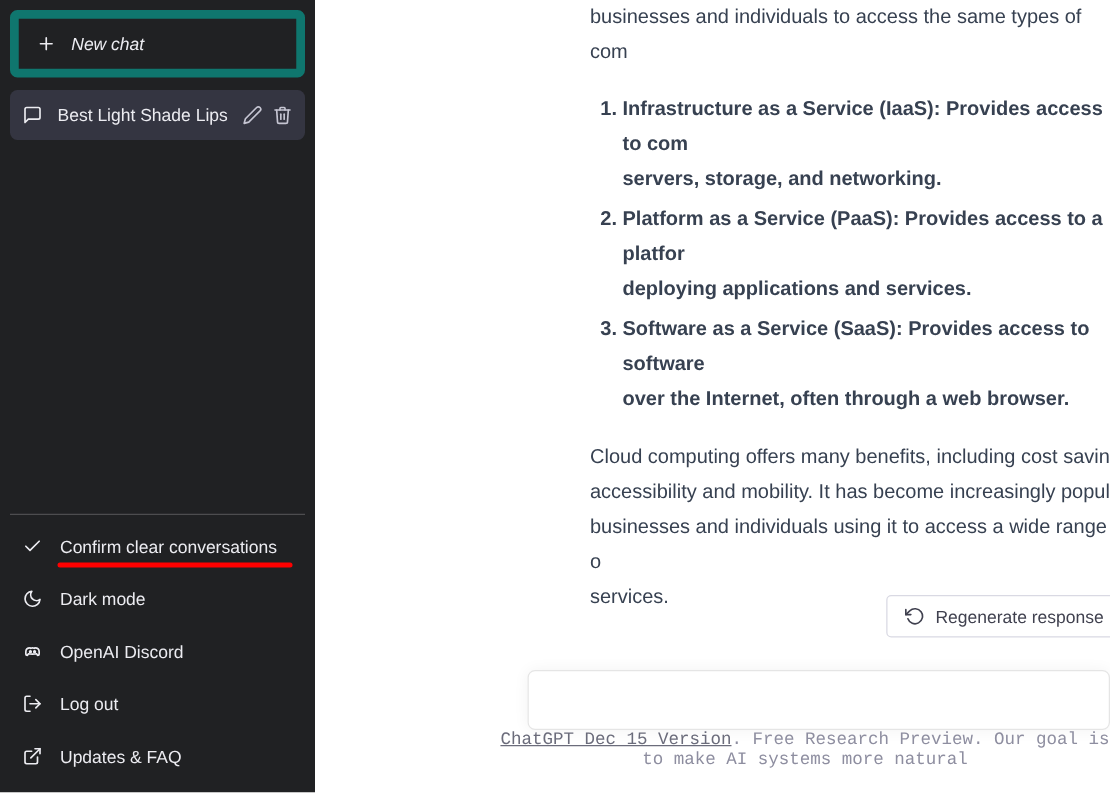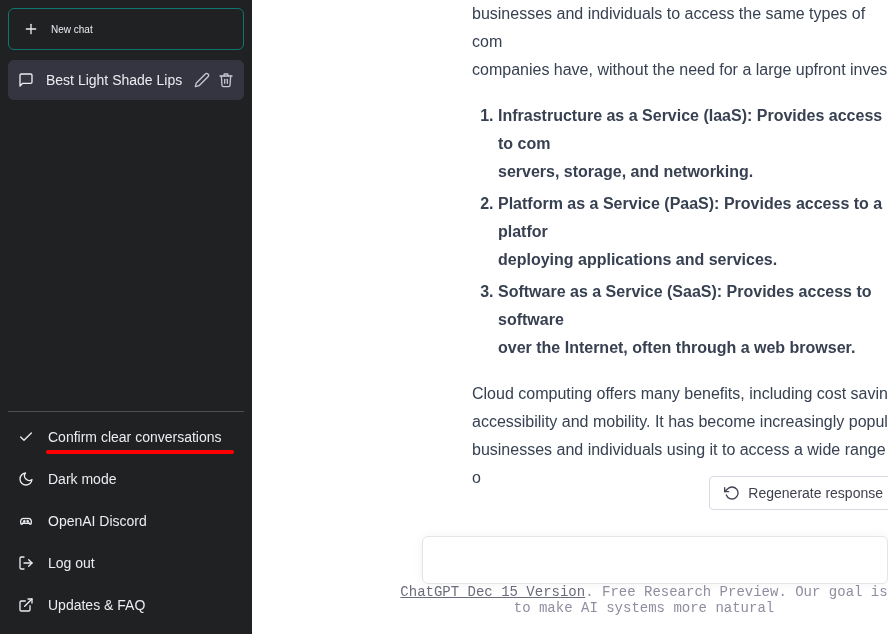--- a/index.html
+++ b/index.html
@@ -7,22 +7,22 @@
     font-family: -apple-system, BlinkMacSystemFont, "Segoe UI", Helvetica, Arial, sans-serif;
     width: 888px; height: 634px; overflow: hidden;
     display: flex; background: #fff;
   }
   .sidebar {
     width: 252px; height: 634px; background: #202123; color: #ececf1;
     display: flex; flex-direction: column; padding: 8px; flex-shrink: 0;
   }
   .new-chat {
     display: flex; align-items: center; gap: 12px;
-    padding: 12px 14px; border: 1px solid #0f766e; border-radius: 6px;
-    font-size: 10px; cursor: pointer;
+    padding: 12px 14px; border: 7px solid #0f766e; border-radius: 6px;
+    font-size: 14px; cursor: pointer; font-style: italic;
   }
   .conv-item {
     display: flex; align-items: center; gap: 12px;
     padding: 12px 10px; margin-top: 10px; background: #343541;
     border-radius: 6px; font-size: 14px; cursor: pointer;
     position: relative;
   }
   .conv-title { flex: 1; white-space: nowrap; overflow: hidden; text-overflow: clip; }
   .conv-actions { display: flex; gap: 8px; color: #c5c5d2; }
   .spacer { flex: 1; }
@@ -176,21 +176,20 @@
       <span>Updates &amp; FAQ</span>
     </div>
   </div>
 </div>
 
 <div class="main">
   <div class="content">
     <div class="content-inner">
       <p>
         <span>businesses and individuals to access the same types of com</span><br>
-        <span>companies have, without the need for a large upfront inves</span>
       </p>
       <ol class="numbered">
         <li>
           <span>Infrastructure as a Service (IaaS): Provides access to com</span><br>
           <span>servers, storage, and networking.</span>
         </li>
         <li>
           <span>Platform as a Service (PaaS): Provides access to a platfor</span><br>
           <span>deploying applications and services.</span>
         </li>

